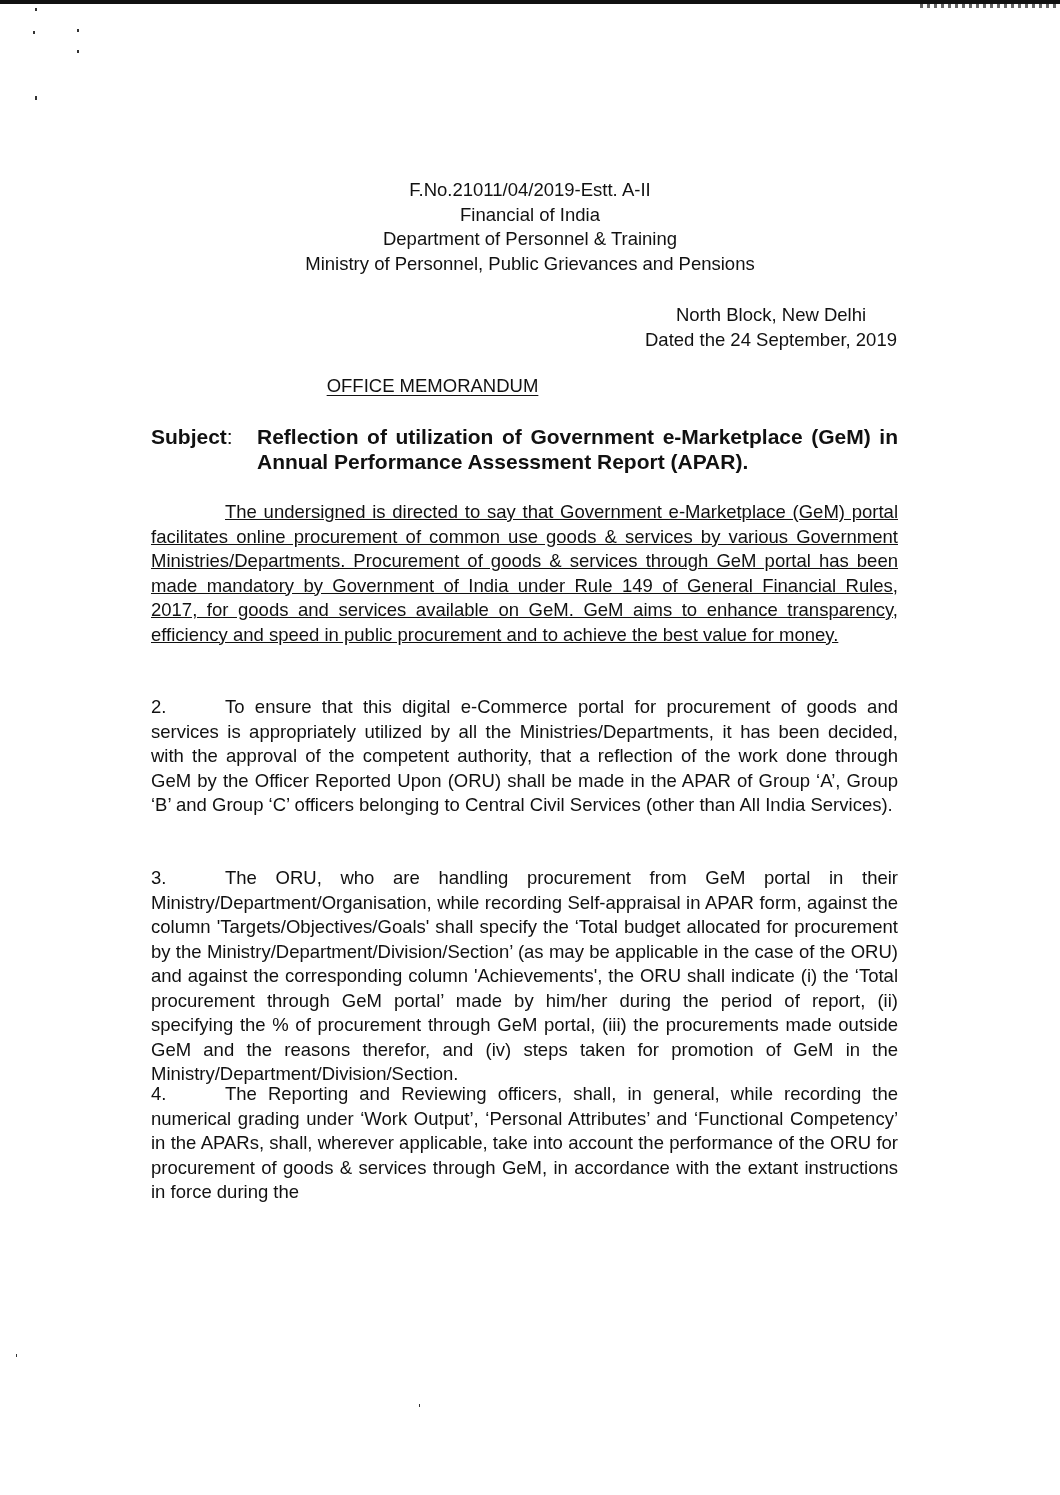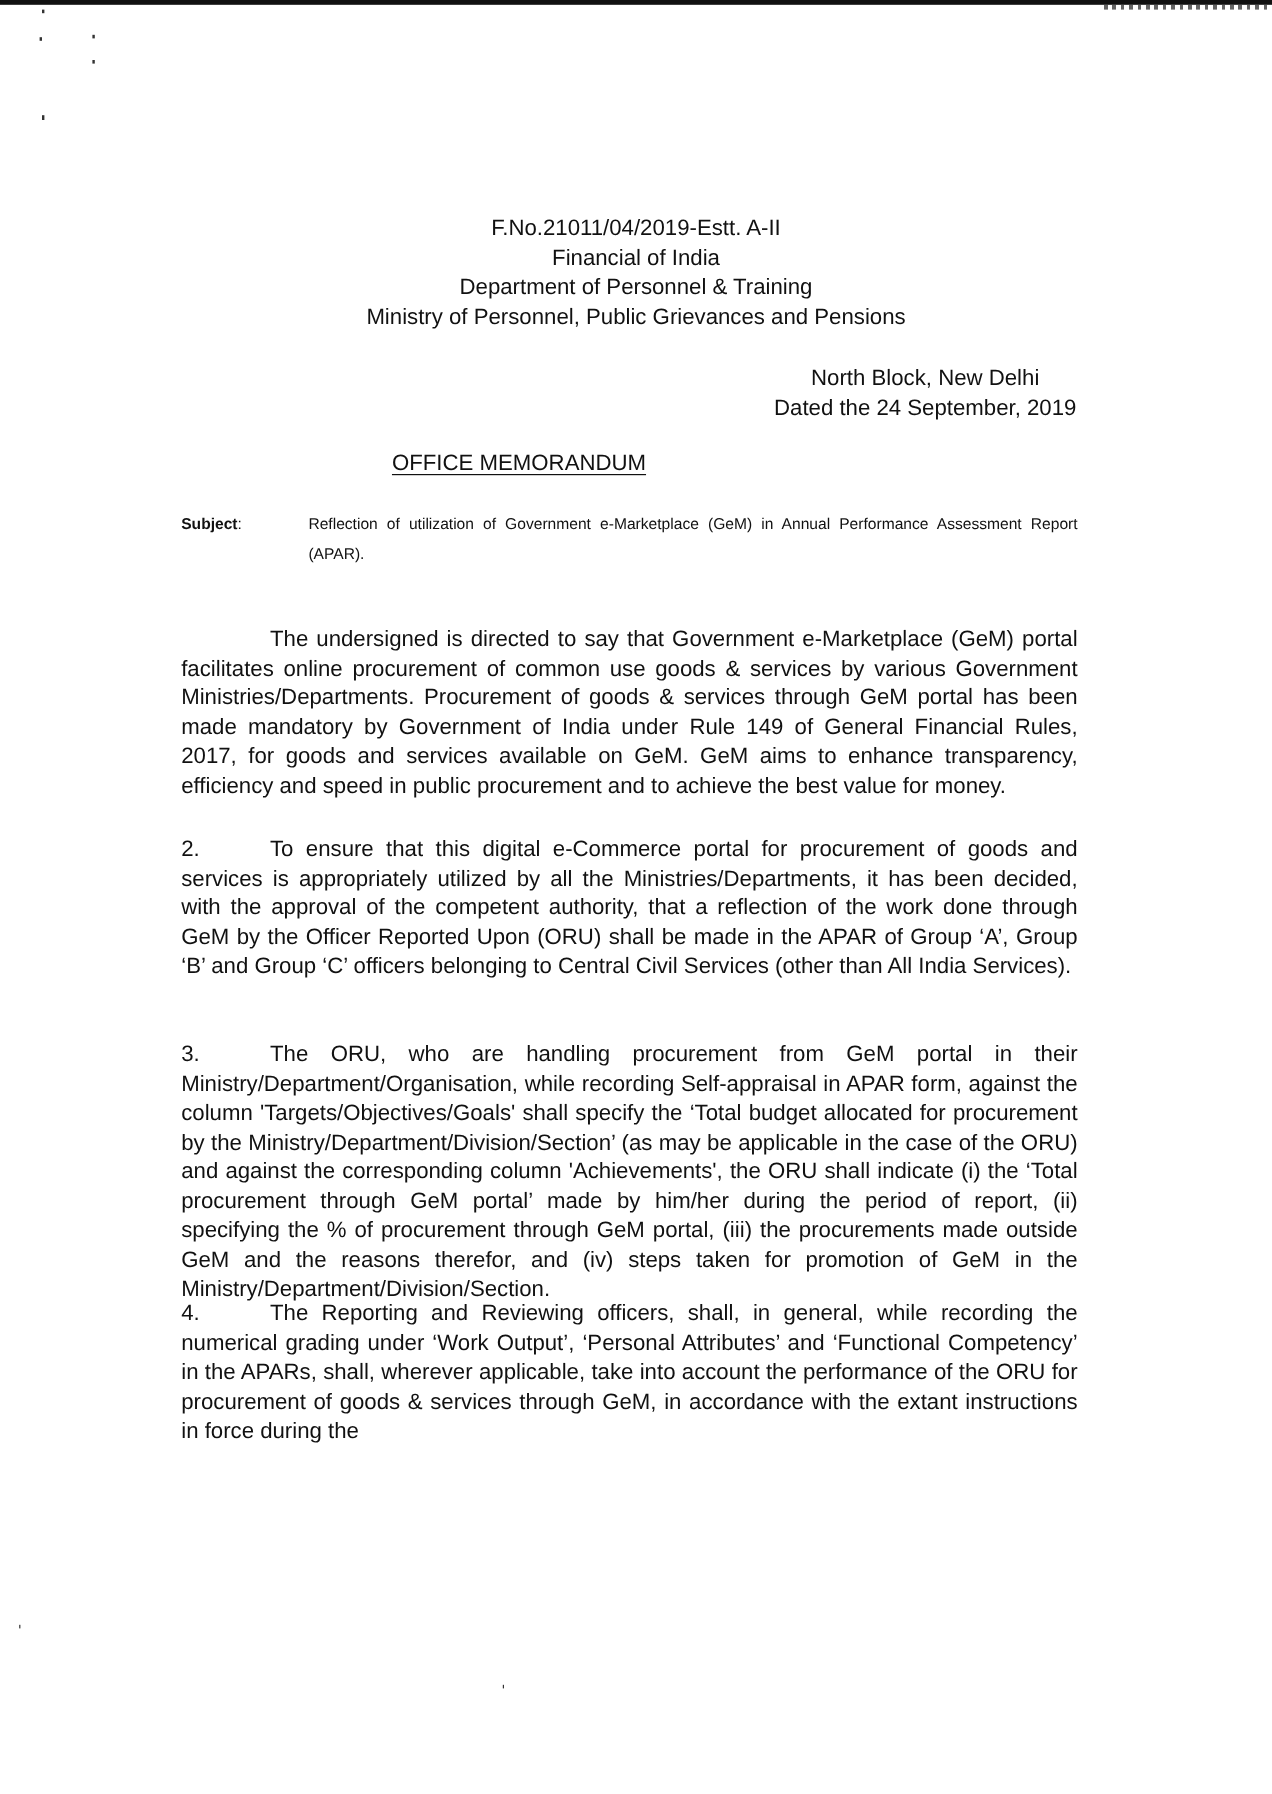--- a/index.html
+++ b/index.html
@@ -75,46 +75,47 @@
     }
     .om-title span {
       text-decoration: underline;
       text-underline-offset: 3px;
     }
     .subject {
       position: absolute;
       left: 151px;
       top: 424px;
       width: 747px;
-      font-size: 13px;
+      font-size: 21px;
       line-height: 25px;
     }
     .subject-label {
       position: absolute;
       left: 0;
       top: 0;
       font-weight: bold;
     }
     .subject-colon { font-weight: normal; }
     .subject-text {
       margin-left: 106px;
       text-align: justify;
       text-align-last: left;
+      font-weight: bold;
     }
     .para {
       position: absolute;
       left: 151px;
       width: 747px;
       font-size: 18.5px;
       line-height: 24.5px;
       text-align: justify;
     }
     .para .indent { display: inline-block; width: 74px; }
     .para .num { display: inline-block; width: 74px; }
-    .p1 { top: 520px; }
+    .p1 { top: 500px; text-decoration: underline; }
     .p2 { top: 695px; }
     .p3 { top: 866px; }
     .p4 { top: 1082px; }
   </style>
 </head>
 <body>
 
 <div class="page">
   <div class="top-edge"></div>
   <div class="top-edge-right"></div>

